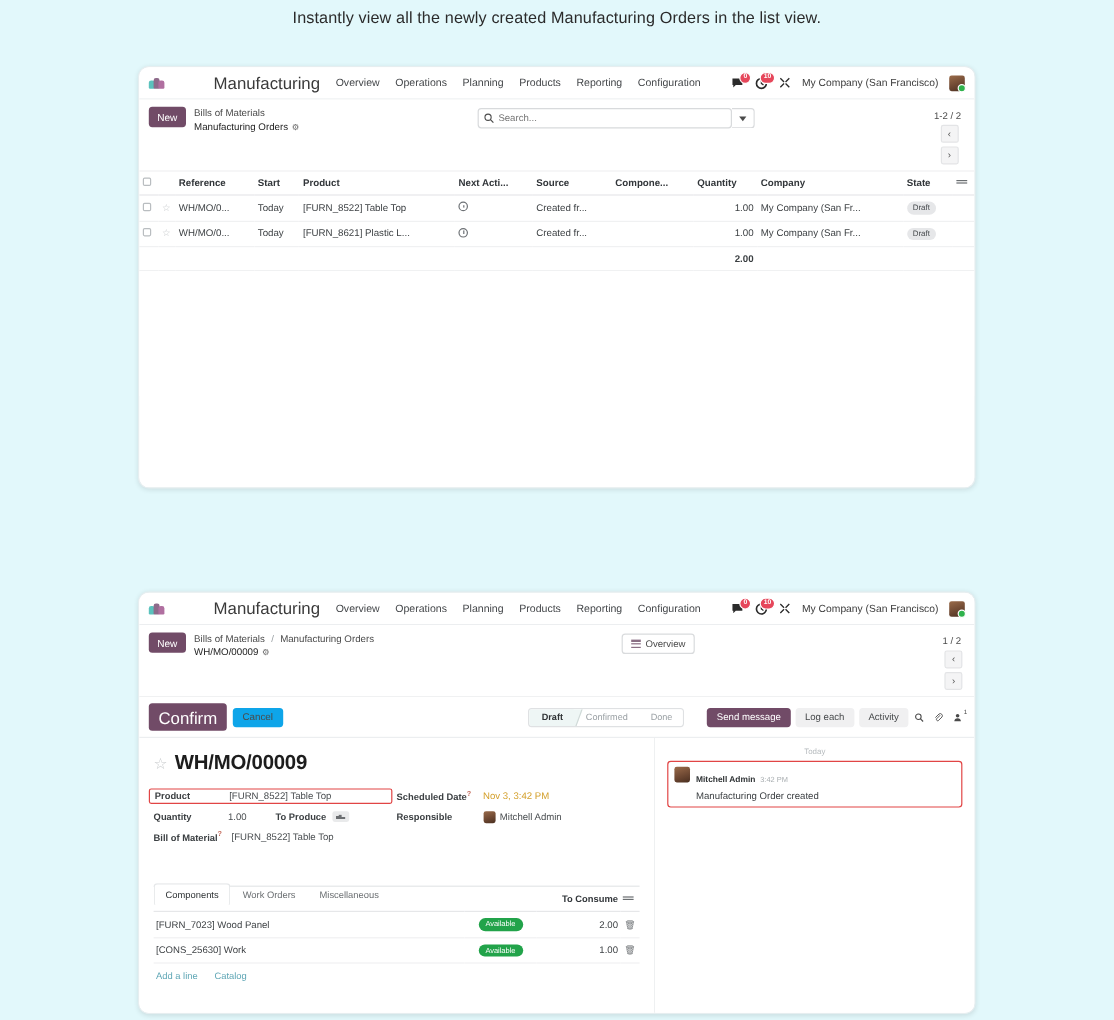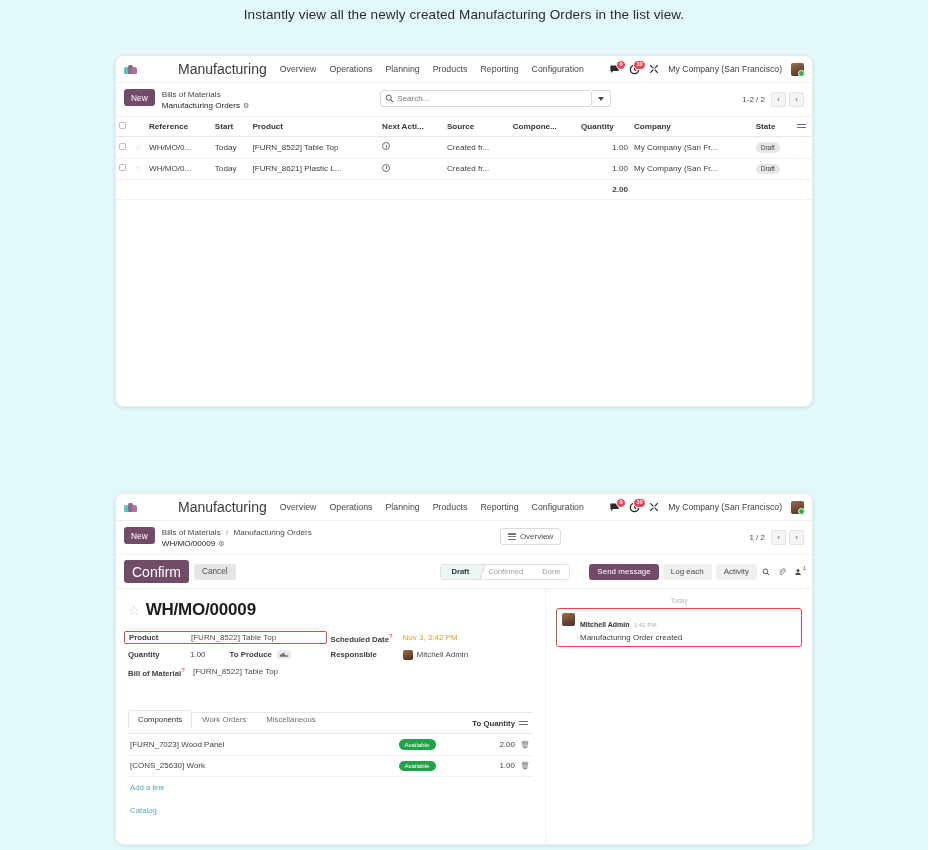--- a/index.html
+++ b/index.html
@@ -108,21 +108,21 @@
     border:none; outline:none; font-size:8px; color:#8a8f93;
     flex:1 1 auto; background:transparent; font-family:inherit; height:15px;
   }
   .search-caret {
     width:19px;height:17px;border:1px solid #d8dadc;border-left:none;
     border-radius:0 3px 3px 0;background:#fff;
     display:flex;align-items:center;justify-content:center;
   }
   .caret-dn { width:0;height:0;border-left:3px solid transparent;border-right:3px solid transparent;border-top:4px solid #4a4a4a;}
 
-  .cp-right { display:flex; align-items:center; gap:3px; padding-top:3px;}
+  .cp-right { display:flex; align-items:center; gap:3px; padding-top:3px;flex-direction:column;}
   .pager-txt { font-size:8px; color:#4c4c4c; margin-right:3px; white-space:nowrap;}
   .pager-btn {
     width:15px;height:15px;display:flex;align-items:center;justify-content:center;
     background:#f4f4f5; border:1px solid #e3e4e6; border-radius:2px; cursor:pointer;
     font-size:8px; color:#5a5a5a;
   }
   .overview-btn{
     display:flex;align-items:center;gap:4px;
     border:1px solid #d9dbdd;border-radius:3px;background:#fff;
     font-size:8px;color:#4b4b4b;padding:3px 7px;cursor:pointer;font-family:inherit;
@@ -166,21 +166,21 @@
   
   .statusrow{
     display:flex; align-items:center; padding:5px 8px;
     border-bottom:1px solid #eceef0; background:#fff; gap:5px;
   }
   .btn-confirm{
     background:#714b67;color:#fff;border:none;border-radius:3px;
     font-size:14px;padding:3.5px 8px;cursor:pointer;font-family:inherit;
   }
   .btn-cancel{
-    background:#e5e5e5;color:#4a4a4a;border:none;border-radius:3px;
+    background:#0ea5e9;color:#4a4a4a;border:none;border-radius:3px;
     font-size:8.2px;padding:3.5px 8px;cursor:pointer;font-family:inherit;
   }
   .status-spacer{flex:1 1 auto;}
   .statusbar{ display:flex; align-items:stretch; border:1px solid #dfe1e3; border-radius:3px; overflow:hidden; height:16px;}
   .st{
     position:relative;display:flex;align-items:center;
     font-size:7.6px;color:#9aa0a4;padding:0 9px 0 10px;background:#fff;white-space:nowrap;
   }
   .st.active{ color:#2f3335; background:#eef6f5; font-weight:bold;}
   .st.active::after{
@@ -243,21 +243,21 @@
   table.lines th{
     text-align:left;font-weight:bold;color:#32363a;padding:5px 2px;
     border-bottom:1px solid #e6e7e9;font-size:7.8px;
   }
   table.lines td{ padding:5px 2px; border-bottom:1px solid #f0f1f2; color:#3f4346;}
   .badge-avail{
     display:inline-block;background:#22a34a;color:#fff;border-radius:8px;
     font-size:6.2px;padding:1.6px 6px;
   }
   .trash{ color:#6f7376; font-size:7.5px; }
-  .addline{ display:flex; gap:14px; padding:6px 2px; font-size:7.8px;flex-direction:column;}
+  .addline{ display:flex; gap:14px; padding:6px 2px; font-size:7.8px;}
   .addline a{ color:#5ea6b5; text-decoration:none; cursor:pointer;}
 
   .chatter{ flex:1 1 auto; background:#fff; padding:8px 10px; position:relative;}
   .chatter-date{ text-align:center; font-size:6.6px; color:#b5babd; margin-bottom:4px;}
   .msg-box{
     border:1.4px solid #e14545; border-radius:3px; padding:4px 5px;
     display:flex; gap:5px; align-items:flex-start;
   }
   .msg-avatar{
     width:13px;height:13px;border-radius:2px;flex:0 0 auto;
@@ -553,21 +553,21 @@
           <div class="nb-tabs">
             <span class="nb-tab active">Components</span>
             <span class="nb-tab">Work Orders</span>
             <span class="nb-tab">Miscellaneous</span>
           </div>
           <table class="lines">
             <thead>
               <tr>
                 <th>Product</th>
                 <th style="width:60px"></th>
-                <th class="num" style="text-align:right;width:70px">To Quantity</th>
+                <th class="num" style="text-align:right;width:70px">To Consume</th>
                 <th style="width:16px">
                   <span class="settings-ico"><i></i><i></i></span>
                 </th>
               </tr>
             </thead>
             <tbody>
               <tr>
                 <td>[FURN_7023] Wood Panel</td>
                 <td style="text-align:center"><span class="badge-avail">Available</span></td>
                 <td style="text-align:right">2.00</td>

